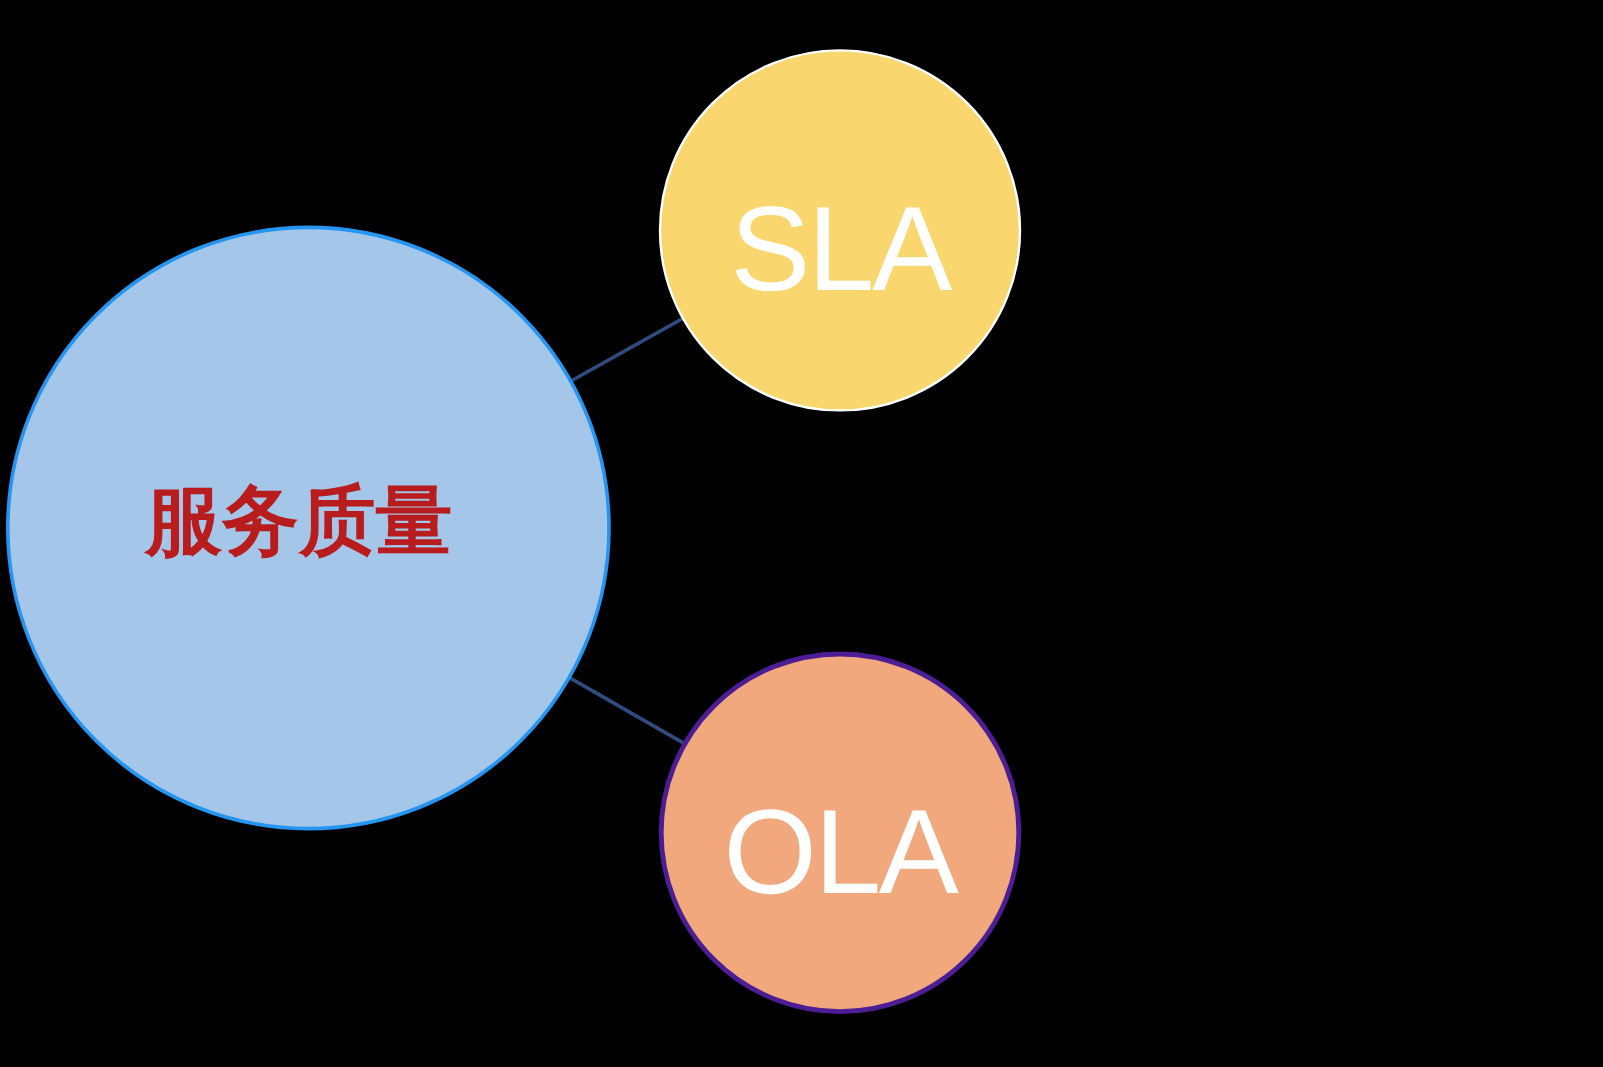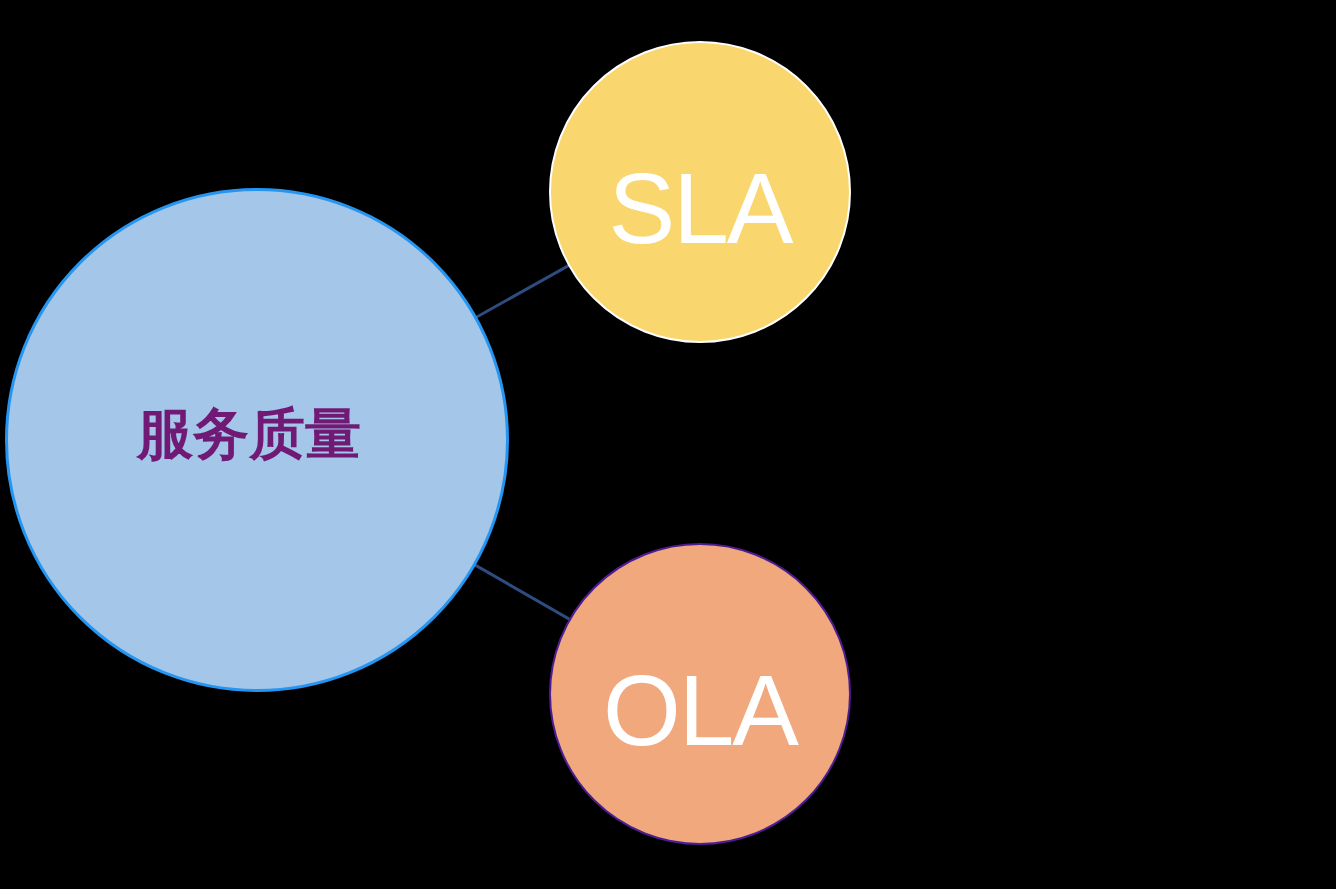--- a/index.html
+++ b/index.html
@@ -49,26 +49,26 @@
     height: 302px;
     background: #FAD66F;
     border: 2px solid #FFFFFF;
   }
   .circle.ola-node {
     left: 549px;
     top: 543px;
     width: 302px;
     height: 302px;
     background: #F0A87C;
-    border: 2px solid #4c1d95;
+    border: 4px solid #4c1d95;
   }
   .center-label {
-    color: #701a75;
+    color: #b91c1c;
     font-weight: 700;
-    font-size: 56px;
+    font-size: 64px;
     line-height: 1.16;
     text-align: center;
     white-space: nowrap;
     transform: translate(-8px, -6px);
   }
   .sat-label {
     color: #FFFFFF;
     font-weight: 300;
     font-size: 100px;
     letter-spacing: -2px;

